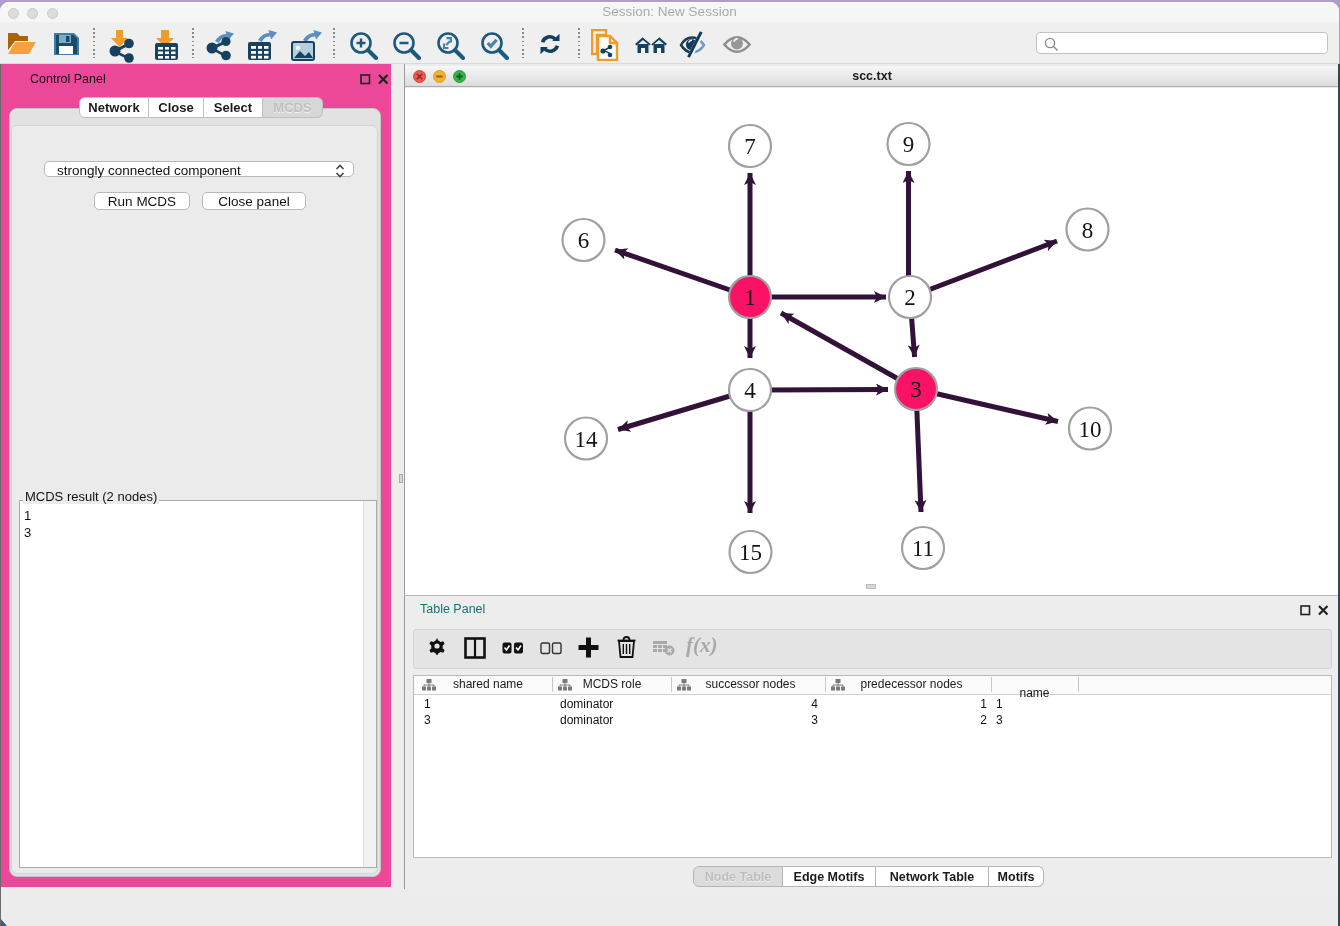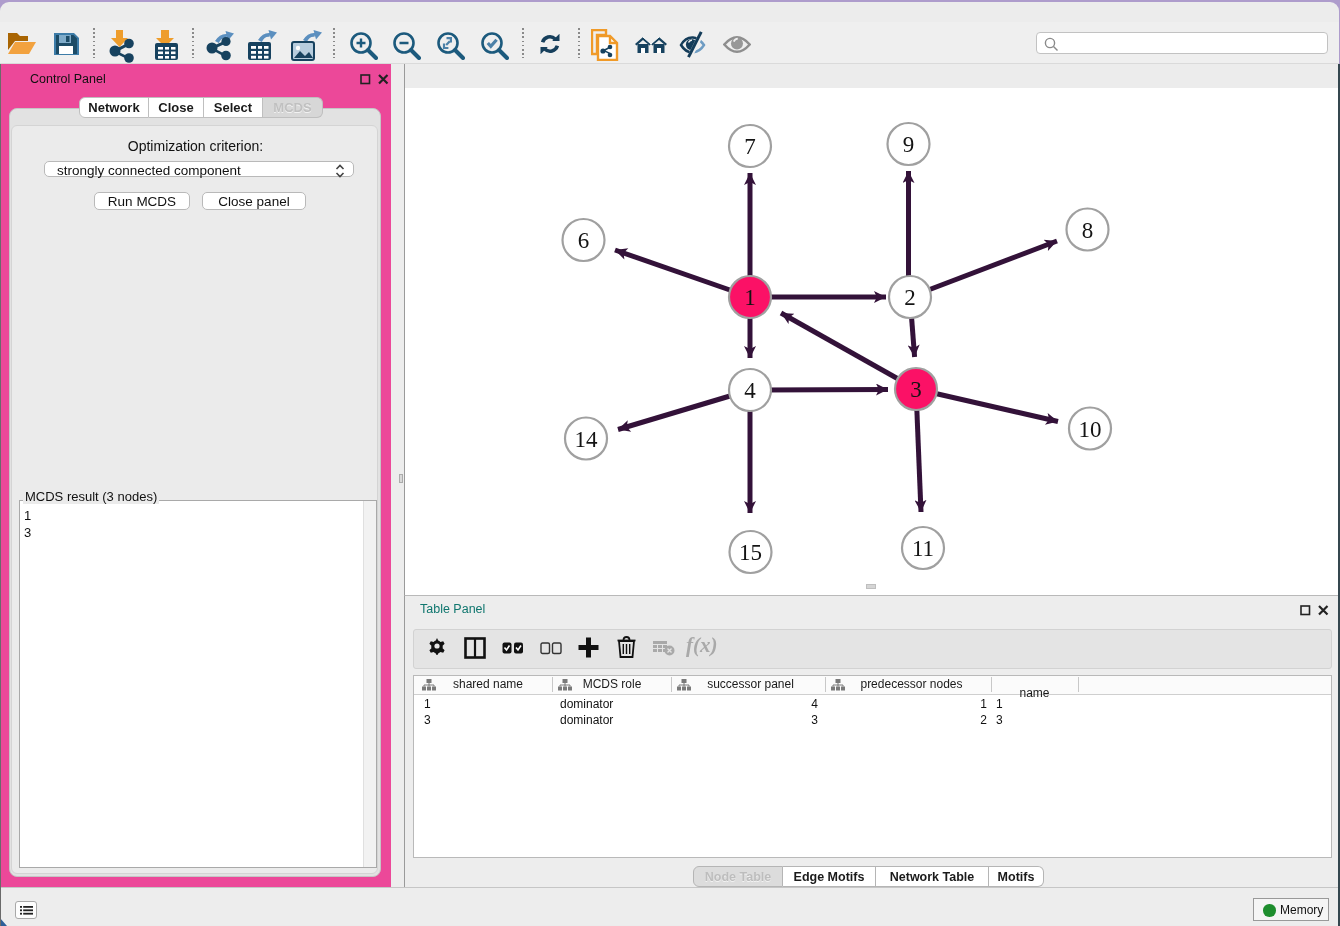--- a/index.html
+++ b/index.html
@@ -57,20 +57,26 @@
     <g id="tree">
       <rect x="4.5" y="0" width="5" height="4" fill="#7A7A7A"></rect>
       <rect x="0" y="7.5" width="4" height="4" fill="#7A7A7A"></rect>
       <rect x="5" y="7.5" width="4" height="4" fill="#7A7A7A"></rect>
       <rect x="10" y="7.5" width="4" height="4" fill="#7A7A7A"></rect>
       <path d="M7 4 v2 M2 7.5 v-1.5 h10 v1.5 M7 6 v1.5" stroke="#7A7A7A" stroke-width="1" fill="none"></path>
     </g>
   </defs>
 </svg>
 <div id="win">
+  <div id="titlebar">
+    <div class="tl" style="left:8px"></div>
+    <div class="tl" style="left:27px"></div>
+    <div class="tl" style="left:47px"></div>
+    <div id="title">Session: New Session</div>
+  </div>
   <div id="toolbar">
     <svg class="abs" style="left:7px;top:9px" width="30" height="25" viewBox="0 0 30 25">
       <path d="M1 2 h9 l3 3 h8 v5 h-13 l-7 9 z" fill="#A96503"></path>
       <path d="M8 11 h21 l-7 12 h-21 z" fill="#F2A23F"></path>
     </svg>
     <svg class="abs" style="left:53px;top:10px" width="26" height="24" viewBox="0 0 26 24">
       <path d="M1 1 h20 l5 5 v17 h-25 z" fill="#3D7CA8"></path>
       <path d="M3 3 h17.5 l3.5 3.5 v15.5 h-21 z" fill="#1C4B66"></path>
       <path d="M6 3 h12 v8 h-12 z" fill="#7FABC9"></path>
       <path d="M13 4 h3.5 v6 h-3.5 z" fill="#1C4B66"></path>
@@ -224,42 +230,52 @@
     <svg class="abs" style="left:360px;top:10px" width="30" height="11" viewBox="0 0 30 11">
       <rect x="1" y="1" width="8.5" height="8.5" fill="none" stroke="#222" stroke-width="1.6"></rect>
       <path d="M19 1 L27.5 9.5 M27.5 1 L19 9.5" stroke="#222" stroke-width="2.2"></path>
     </svg>
     <div id="cp-outer"></div>
     <div id="cp-inner"></div>
     <div class="tab" style="left:79px;width:70px;border-radius:6px 0 0 6px;">Network</div>
     <div class="tab" style="left:149px;width:55px;border-left:none;">Close</div>
     <div class="tab" style="left:204px;width:59px;border-left:none;">Select</div>
     <div class="tab" style="left:263px;width:60px;border-left:none;border-radius:0 6px 6px 0;background:#D7D7D7;color:#C0C0C0;text-shadow:0 1px 0 #F2F2F2;">MCDS</div>
-    <div class="abs" style="left:12px;top:74px;width:367px;text-align:center;font-size:14px;color:#111">Optimization criterion:</div>
     <div class="btn" style="left:44px;top:97px;width:310px;height:16px;text-align:left;line-height:17px;padding-left:12px;">strongly connected component
       <svg class="abs" style="right:8px;top:2px" width="10" height="14" viewBox="0 0 10 14">
         <path d="M1.5 5 L5 1.5 L8.5 5" fill="none" stroke="#444" stroke-width="1.6"></path>
         <path d="M1.5 9 L5 12.5 L8.5 9" fill="none" stroke="#444" stroke-width="1.6"></path>
       </svg>
     </div>
     <div class="btn" style="left:94px;top:128px;width:96px;height:18px;line-height:17px;">Run MCDS</div>
     <div class="btn" style="left:202px;top:128px;width:104px;height:18px;line-height:17px;">Close panel</div>
 
     <div class="abs" style="left:19px;top:436px;width:358px;height:368px;border:1px solid #A9A9A9;background:#fff;"></div>
     <div class="abs" style="left:363px;top:437px;width:13px;height:366px;background:#F2F2F2;border-left:1px solid #E0E0E0;"></div>
-    <div class="abs" style="left:23px;top:425px;padding:0 2px;background:#EBEBEB;font-size:13px;color:#111">MCDS result (3 nodes)</div>
+    <div class="abs" style="left:23px;top:425px;padding:0 2px;background:#EBEBEB;font-size:13px;color:#111">MCDS result (2 nodes)</div>
     <div class="abs" style="left:24px;top:444px;font-size:13px;color:#111;line-height:16.5px;">1<br>3</div>
   </div>
   <div id="vsplit">
     <div class="abs" style="left:8px;top:410px;width:4px;height:9px;background:#D8D8D8;border:1px solid #ABABAB;"></div>
     <svg class="abs" style="left:13px;top:0.7px" width="4" height="5.5">
         <path d="M4 0 L0 2.7 L4 5.5 z" fill="#2B5FA8"></path>
       </svg>
   </div>
   <div id="netpanel">
+    <div id="nettitle">
+      <svg class="abs" style="left:8px;top:4px" width="57" height="13" viewBox="0 0 57 13">
+        <circle cx="6.5" cy="6.5" r="6" fill="#EE5B52" stroke="#D04339" stroke-width="1"></circle>
+        <path d="M3.8 3.8 L9.2 9.2 M9.2 3.8 L3.8 9.2" stroke="#8F2B25" stroke-width="1.6"></path>
+        <circle cx="26.5" cy="6.5" r="6" fill="#F0B22F" stroke="#DA9A22" stroke-width="1"></circle>
+        <path d="M23.3 6.5 h6.4" stroke="#985F0C" stroke-width="1.8"></path>
+        <circle cx="46.5" cy="6.5" r="6" fill="#37B24D" stroke="#2A9A3D" stroke-width="1"></circle>
+        <path d="M43.3 6.5 h6.4 M46.5 3.3 v6.4" stroke="#0A5D14" stroke-width="1.8"></path>
+      </svg>
+      <div class="abs" style="left:0;top:3px;width:100%;text-align:center;font-size:12.5px;font-weight:bold;color:#1A1A1A;">scc.txt</div>
+    </div>
     <div id="netcanvas">
       <svg width="933" height="504" viewBox="405 88 933 504">
         <defs>
           <marker id="arr" viewBox="0 0 10 10" refX="10" refY="5" markerWidth="3.1" markerHeight="2.4" orient="auto-start-reverse">
             <path d="M0 0 L10 5 L0 10 L2.4 5 z" fill="#331239"></path>
           </marker>
         </defs>
         <g stroke="#331239" stroke-width="5" marker-end="url(#arr)">
           <line x1="750" y1="297" x2="750" y2="173"></line>
           <line x1="750" y1="297" x2="615" y2="250"></line>
@@ -368,21 +384,21 @@
           <use href="#tree"></use>
         </svg>
       <div class="abs" style="left:27px;top:1px;width:92px;text-align:center;">shared name</div>
       <svg class="abs treeic" style="left:143px;top:2.5px">
           <use href="#tree"></use>
         </svg>
       <div class="abs" style="left:152px;top:1px;width:90px;text-align:center;">MCDS role</div>
       <svg class="abs treeic" style="left:262px;top:2.5px">
           <use href="#tree"></use>
         </svg>
-      <div class="abs" style="left:271px;top:1px;width:129px;text-align:center;">successor panel</div>
+      <div class="abs" style="left:271px;top:1px;width:129px;text-align:center;">successor nodes</div>
       <svg class="abs treeic" style="left:416px;top:2.5px">
           <use href="#tree"></use>
         </svg>
       <div class="abs" style="left:426px;top:1px;width:141px;text-align:center;">predecessor nodes</div>
       <div class="abs" style="left:576px;top:10px;width:87px;text-align:center;">name</div>
     </div>
     <div class="abs" style="left:10px;top:101px;width:916px;font-size:12px;color:#111;">
       <div class="abs" style="left:9px;top:0;height:16px;line-height:15px;">1</div>
       <div class="abs" style="left:145px;top:0;height:16px;line-height:15px;">dominator</div>
       <div class="abs" style="left:303px;top:0;width:100px;text-align:right;line-height:15px;">4</div>
@@ -395,36 +411,18 @@
       <div class="abs" style="left:581px;top:16px;height:16px;line-height:15px;">3</div>
     </div>
 
     <div id="btabs" class="abs" style="left:288px;top:270px;height:21px;font-size:13px;">
       <div class="btab" style="left:0;width:90px;border-radius:6px 0 0 6px;background:#DCDCDC;color:#BDBDBD;text-shadow:0 1px 0 #F2F2F2;">Node Table</div>
       <div class="btab" style="left:90px;width:93px;border-left:none;">Edge Motifs</div>
       <div class="btab" style="left:183px;width:113px;border-left:none;">Network Table</div>
       <div class="btab" style="left:296px;width:55px;border-left:none;border-radius:0 6px 6px 0;">Motifs</div>
     </div>
   </div>
-  <div id="statusbar">
-    <div class="abs" style="left:15px;top:13px;width:22px;height:18px;background:#FDFDFD;border:1px solid #A8A8A8;border-radius:3px;">
-      <svg class="abs" style="left:3.5px;top:3.5px" width="13" height="9" viewBox="0 0 13 9">
-        <g fill="#222">
-          <rect x="0" y="0" width="2" height="1.8"></rect>
-            <rect x="3.2" y="0" width="9.8" height="1.8"></rect>
-          <rect x="0" y="3.4" width="2" height="1.8"></rect>
-            <rect x="3.2" y="3.4" width="9.8" height="1.8"></rect>
-          <rect x="0" y="6.8" width="2" height="1.8"></rect>
-            <rect x="3.2" y="6.8" width="9.8" height="1.8"></rect>
-        </g>
-      </svg>
-    </div>
-    <div class="abs" style="left:1253px;top:10px;width:76px;height:23px;background:#F5F5F5;border:1px solid #999;">
-      <div class="abs" style="left:9px;top:5px;width:12.5px;height:12.5px;border-radius:50%;background:#1E8E2E;"></div>
-      <div class="abs" style="left:26px;top:4px;font-size:12px;color:#111;">Memory</div>
-    </div>
-  </div>
 </div>
 <div class="abs" style="left:1338px;top:64px;width:2px;height:862px;background:#35474F;"></div>
 <svg class="abs" style="left:0;top:918px" width="7" height="8">
     <path d="M0 8 L7 8 L0 0 z" fill="#2D5F9A"></path>
   </svg>
 <div class="abs" style="left:0;top:64px;width:1px;height:862px;background:#6A6A6A;"></div>
 
 </body></html>

